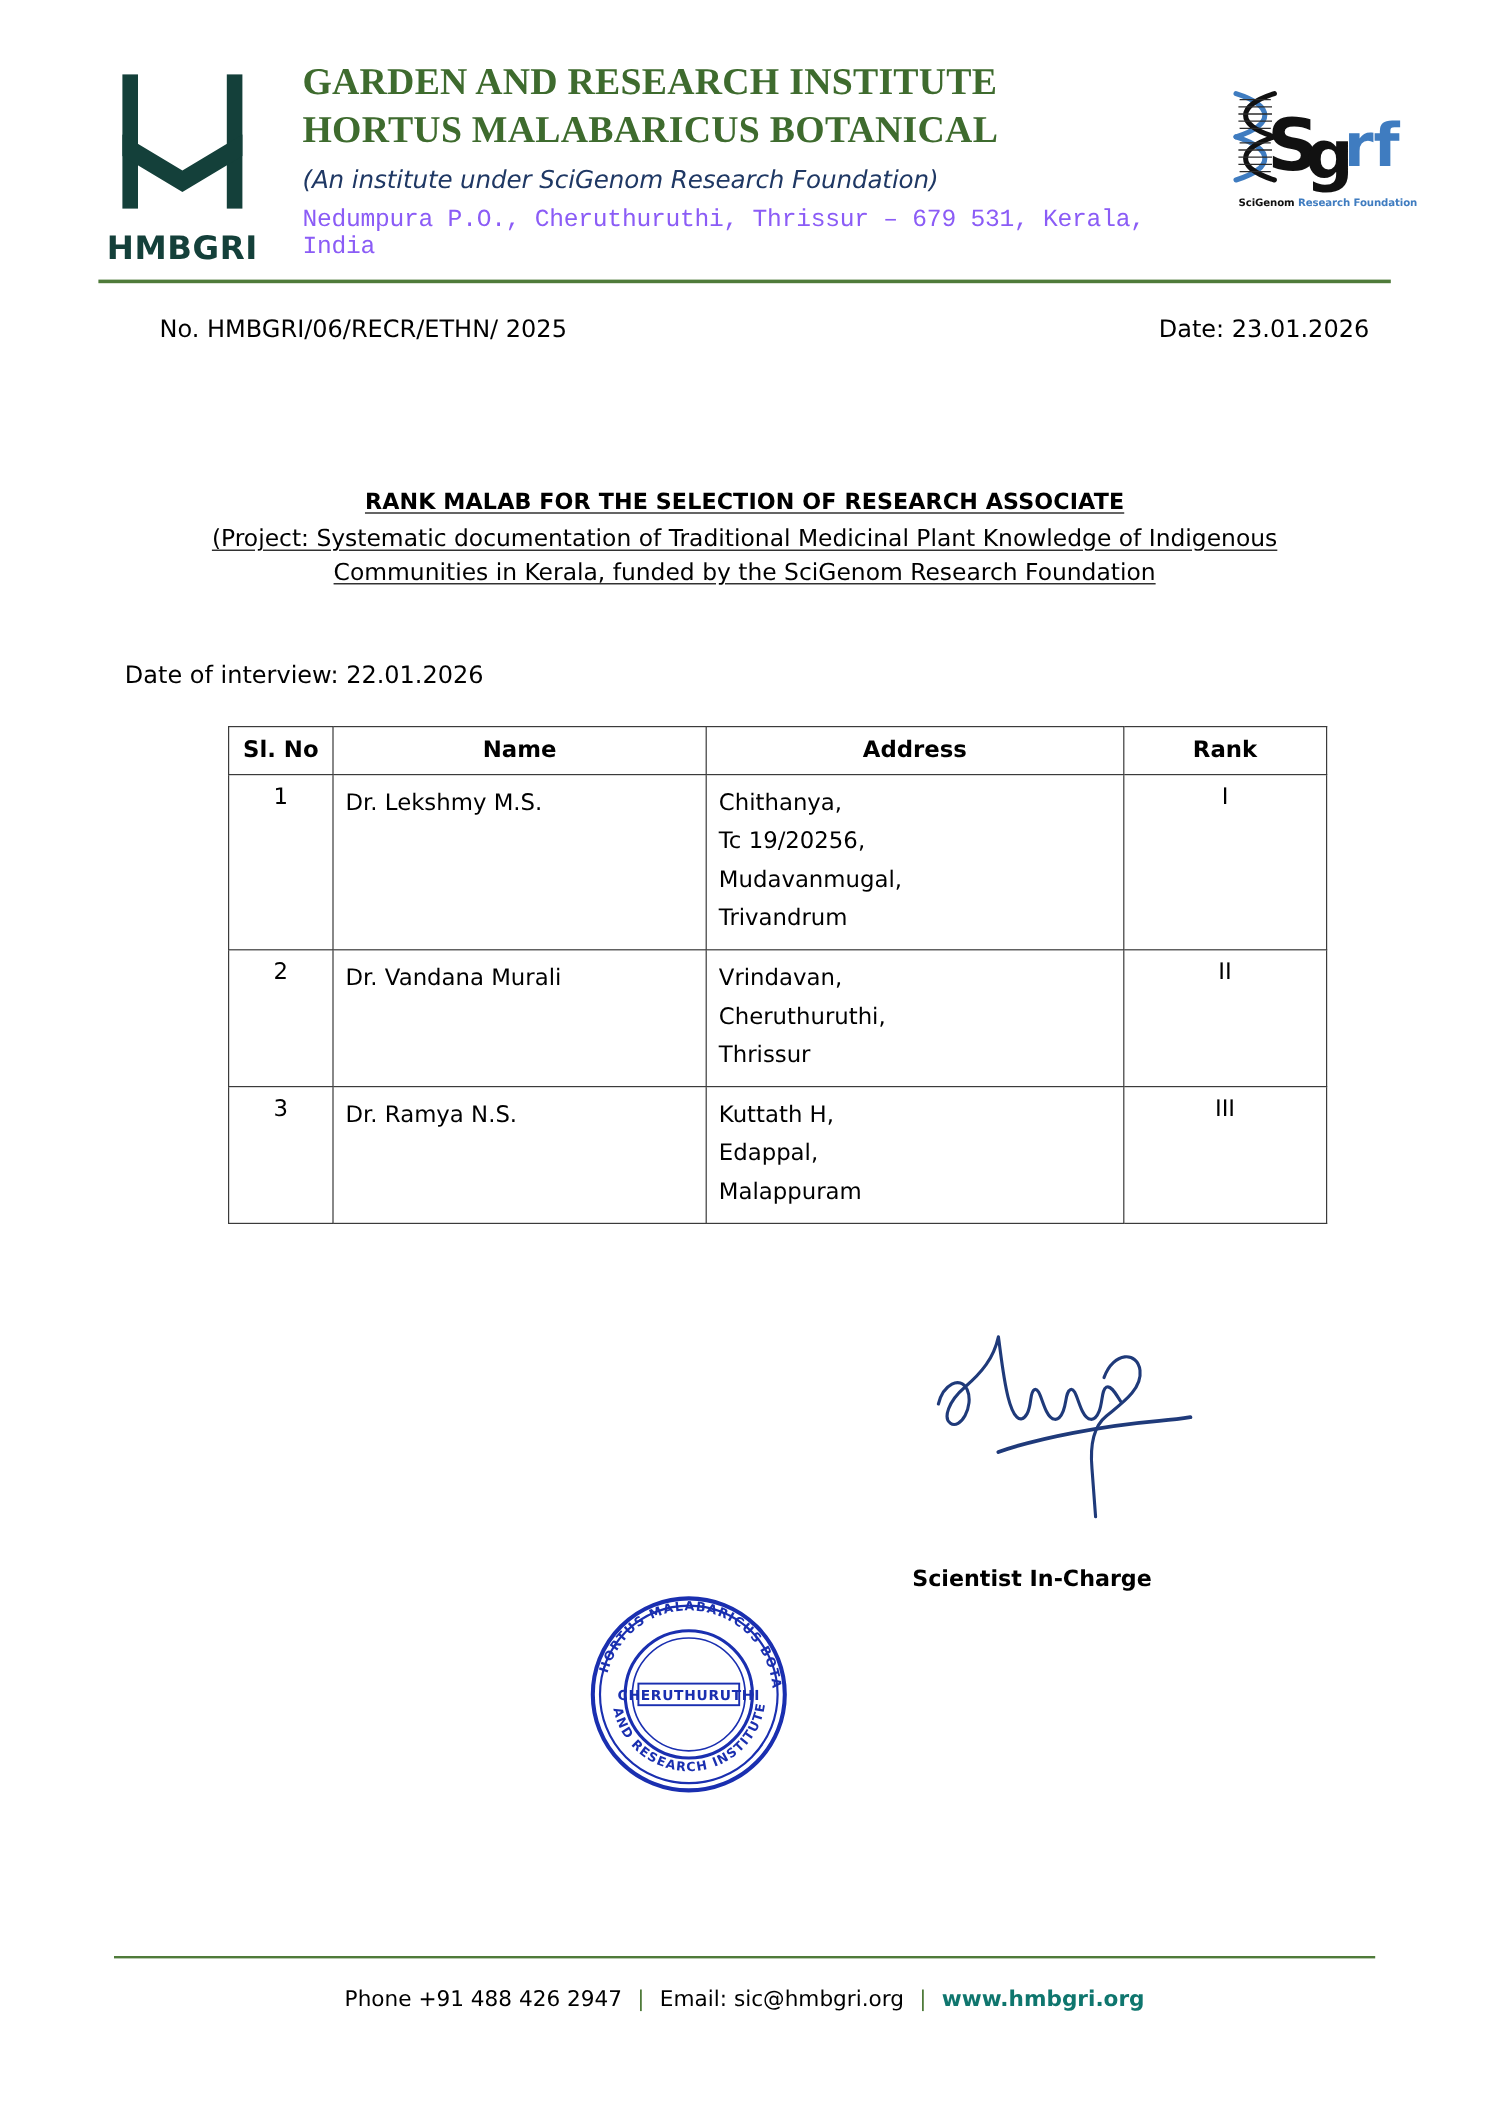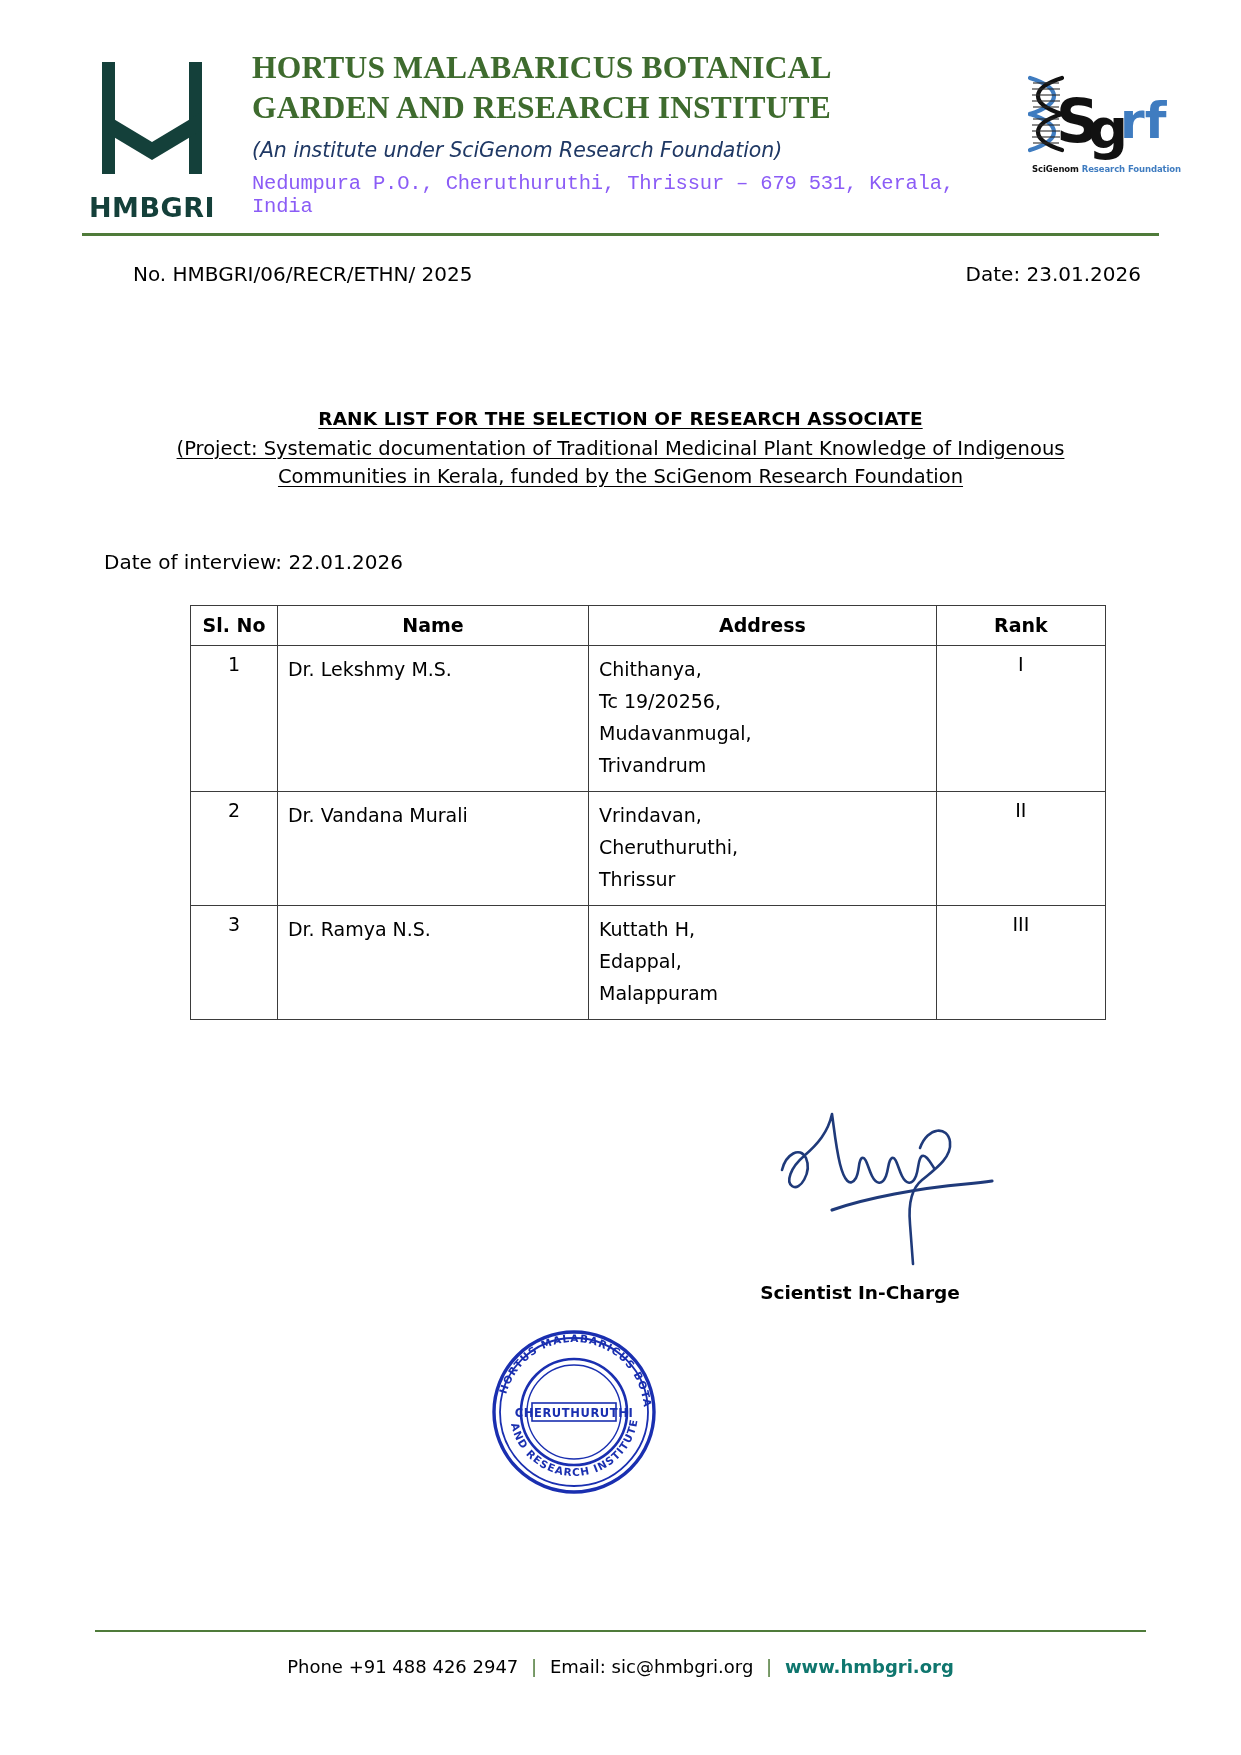--- a/index.html
+++ b/index.html
@@ -180,21 +180,21 @@
     height: 200px;
   }
   .signature {
     position: absolute;
     left: 770px;
     top: 0;
   }
   .sign-label {
     position: absolute;
     left: 680px;
-    top: 176px;
+    top: 200px;
     width: 360px;
     text-align: center;
     font-family: "DejaVu Sans", sans-serif;
     font-weight: bold;
     font-size: 18.5px;
   }
 
   
   .seal-area {
     position: relative;
@@ -238,22 +238,22 @@
       <svg class="hmb-mark" width="116" height="118" viewBox="0 0 116 118">
         <rect x="8" y="6" width="13" height="112" fill="#14403a"></rect>
         <rect x="95" y="6" width="13" height="112" fill="#14403a"></rect>
         <polygon points="8,56 58,86 108,56 108,74 58,104 8,74" fill="#14403a"></polygon>
       </svg>
       <div class="hmb-word">HMBGRI</div>
     </div>
 
     <div class="head-text">
       <div class="org-title">
+        <div>GARDEN AND RESEARCH INSTITUTE</div>
         <div>HORTUS MALABARICUS BOTANICAL</div>
-        <div>GARDEN AND RESEARCH INSTITUTE</div>
       </div>
       <div class="org-sub">(An institute under SciGenom Research Foundation)</div>
       <div class="org-addr">Nedumpura P.O., Cheruthuruthi, Thrissur – 679 531, Kerala, India</div>
     </div>
 
     <div class="logo-right">
       <svg width="160" height="92" viewBox="0 0 160 92">
         <g stroke="#3f7cc0" stroke-width="4.2" fill="none" stroke-linecap="round">
           <path d="M14 8 C 46 18, 46 34, 14 44"></path>
           <path d="M14 44 C 46 54, 46 70, 14 80"></path>
@@ -285,21 +285,21 @@
   </div>
 
   <div class="rule-top"></div>
 
   <div class="refline">
     <div>No. HMBGRI/06/RECR/ETHN/ 2025</div>
     <div>Date: 23.01.2026</div>
   </div>
 
   <div class="titleblock">
-    <div class="title-main">RANK LIST FOR THE SELECTION OF RESEARCH ASSOCIATE</div>
+    <div class="title-main">RANK MALAB FOR THE SELECTION OF RESEARCH ASSOCIATE</div>
     <div class="title-sub">
       <span>(Project: Systematic documentation of Traditional Medicinal Plant Knowledge of Indigenous</span><br>
       <span>Communities in Kerala, funded by the SciGenom Research Foundation</span>
     </div>
   </div>
 
   <div class="interview-date">Date of interview: 22.01.2026</div>
 
   <div class="table-wrap">
     <table class="ranklist">

